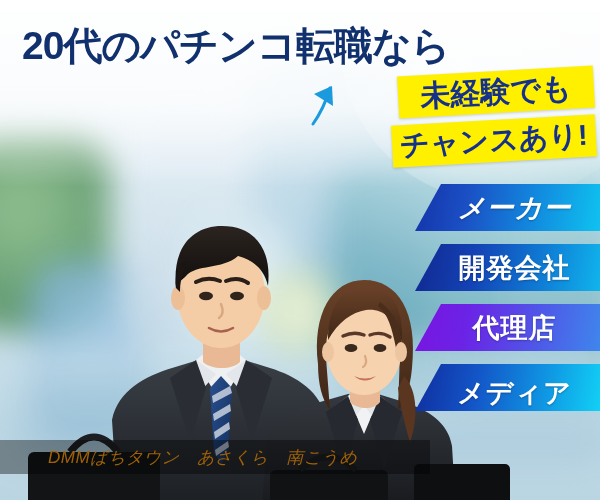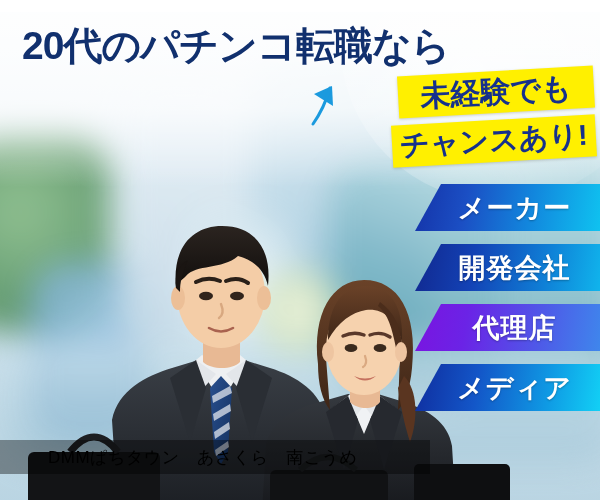--- a/index.html
+++ b/index.html
@@ -156,44 +156,45 @@
     justify-content: center;
     color: #ffffff;
     font-size: 27px;
     font-weight: 700;
     letter-spacing: 1px;
     white-space: nowrap;
     clip-path: polygon(26px 0, 100% 0, 100% 100%, 0 100%);
     text-shadow: 0 1px 2px rgba(0,0,0,.28);
   }
   .cat-btn span { display: block; padding-left: 14px; }
-  .cat-1 { background: linear-gradient(100deg, #1433a8 0%, #1b4fc4 28%, #1286dd 62%, #0fc2f0 100%); }
+  .cat-1 { background: linear-gradient(100deg, #1433a8 0%, #1b4fc4 28%, #1286dd 62%, #0fc2f0 100%); font-style: italic; }
   .cat-2 { background: linear-gradient(100deg, #5a10d8 0%, #4526dd 30%, #3a5fe2 70%, #3f86ec 100%); }
   .cat-3 { background: linear-gradient(100deg, #11288f 0%, #1342b5 32%, #0f7fd6 70%, #10b4ec 100%); align-items: center; }
   .cat-4 { background: linear-gradient(100deg, #7a14e0 0%, #6b23e6 28%, #4e5ae8 68%, #3f86ec 100%); align-items: center; }
-  .cat-5 { background: linear-gradient(100deg, #0f2d9e 0%, #1356c8 34%, #0f9ae4 72%, #12d0f5 100%); }
+  .cat-5 { background: linear-gradient(100deg, #0f2d9e 0%, #1356c8 34%, #0f9ae4 72%, #12d0f5 100%); align-items: flex-end; }
 
   
   .caption-bar {
     position: absolute;
     left: 0;
     bottom: 38px;
     width: 430px;
     height: 34px;
     background: rgba(0,0,0,.38);
     display: flex;
     align-items: center;
   }
   .caption-text {
-    color: #000000;
+    color: #a16207;
     font-size: 17px;
     font-weight: 400;
     padding-left: 48px;
     white-space: pre;
     letter-spacing: .5px;
+    font-style: italic;
   }
 </style>
 </head>
 <body>
 
 <div id="banner">
 
   <div class="bg-base"></div>
   <div class="bg-blobs">
     <div class="blob b1"></div>

